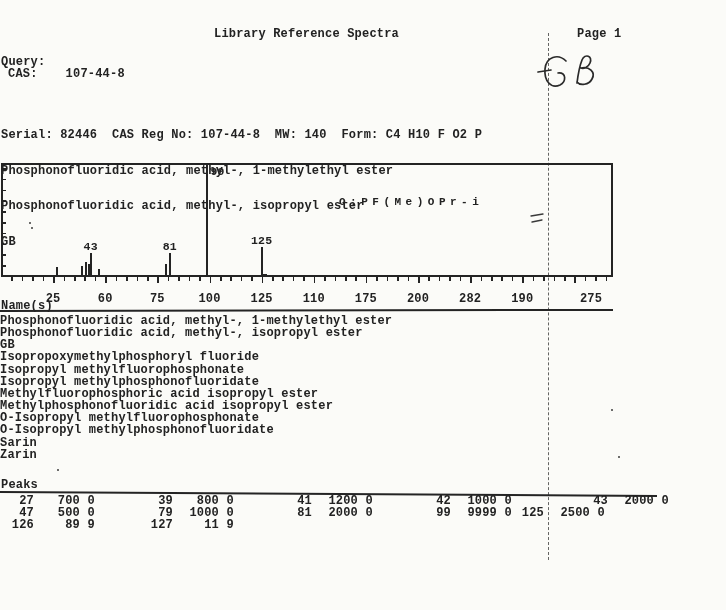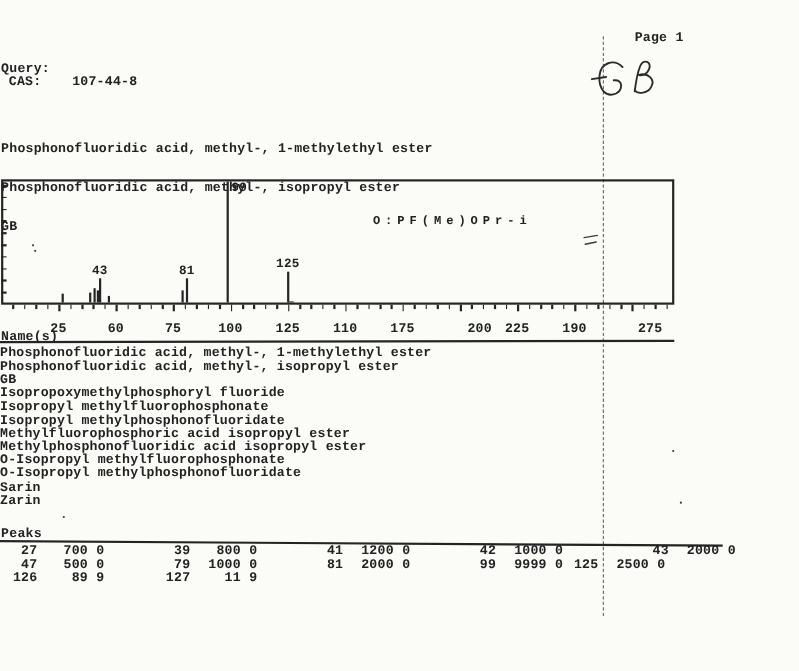--- a/index.html
+++ b/index.html
@@ -48,36 +48,38 @@
   .peaks-row:nth-child(2) .peak-group:nth-child(5){margin-left:-46px;}
   .handwriting{position:absolute;left:536px;top:48px;}
   .squiggle{position:absolute;left:529px;top:212px;}
   .dot{position:absolute;width:2px;height:2px;border-radius:50%;background:#3c3c3c;}
 </style>
 </head>
 <body>
 
 <div class="page">
 
+  <div class="abs title">Library Reference Spectra</div>
   <div class="abs page-num">Page 1</div>
 
   <div class="fold-line"></div>
 
   <svg class="handwriting" width="64" height="52" viewBox="0 0 64 52">
     <g fill="none" stroke="#2a2a2a" stroke-width="1.7" stroke-linecap="round">
       <path d="M 30,13 C 22,5 10,9 9,21 C 8,33 15,41 24,37 C 30,34 31,24 22,25"></path>
       <path d="M 2,24 L 15,22"></path>
       <path d="M 41,35 C 42,27 44,17 46,12 C 49,5 57,8 54,15 C 52,20 47,21 45,20 C 53,18 60,24 56,31 C 53,37 44,38 41,34"></path>
     </g>
   </svg>
 
   <div class="abs query-label">Query:</div>
   <div class="abs cas-line"><span>CAS:</span><span class="cas-val">107-44-8</span></div>
 
   <div class="abs record">
+    <div>Serial: 82446  CAS Reg No: 107-44-8  MW: 140  Form: C4 H10 F O2 P</div>
     <div>Phosphonofluoridic acid, methyl-, 1-methylethyl ester</div>
     <div>Phosphonofluoridic acid, methyl-, isopropyl ester</div>
     <div>GB</div>
   </div>
 
   <div class="chart">
     <div class="plot" id="plot">
         <div class="bar" style="left: 53.295px; height: 8px;"></div>
         <div class="bar" style="left: 78.315px; height: 9px;"></div>
         <div class="bar" style="left: 82.485px; height: 13px;"></div>
@@ -175,22 +177,22 @@
       <span class="xtick" style="left: 604.65px; height: 3.5px;"></span>
     </div>
   <div class="xlabels" id="xlabels">
       <span class="xlab" style="left: 52.125px;">25</span>
       <span class="xlab" style="left: 104.25px;">60</span>
       <span class="xlab" style="left: 156.375px;">75</span>
       <span class="xlab" style="left: 208.5px;">100</span>
       <span class="xlab" style="left: 260.625px;">125</span>
       <span class="xlab" style="left: 312.75px;">110</span>
       <span class="xlab" style="left: 364.875px; font-family: Liberation Mono, monospace;">175</span>
-      <span class="xlab" style="left: 435px;">200</span>
-      <span class="xlab" style="left: 469.125px;">225</span>
+      <span class="xlab" style="left: 417px;">200</span>
+      <span class="xlab" style="left: 469.125px;">282</span>
       <span class="xlab" style="left: 521.25px;">190</span>
       <span class="xlab" style="left: 590px;">275</span>
     </div>
 
   <div class="abs names-heading">Name(s)</div>
   <div class="names-rule"></div>
   <div class="names-list"><div class="name-line">Phosphonofluoridic acid, methyl-, 1-methylethyl ester</div><div class="name-line">Phosphonofluoridic acid, methyl-, isopropyl ester</div><div class="name-line">GB</div><div class="name-line">Isopropoxymethylphosphoryl fluoride</div><div class="name-line">Isopropyl methylfluorophosphonate</div><div class="name-line">Isopropyl methylphosphonofluoridate</div><div class="name-line">Methylfluorophosphoric acid isopropyl ester</div><div class="name-line">Methylphosphonofluoridic acid isopropyl ester</div><div class="name-line">O-Isopropyl methylfluorophosphonate</div><div class="name-line">O-Isopropyl methylphosphonofluoridate</div><div class="name-line">Sarin</div><div class="name-line">Zarin</div></div>
 
   <div class="abs peaks-heading">Peaks</div>
   <div class="peaks-rule"></div>

